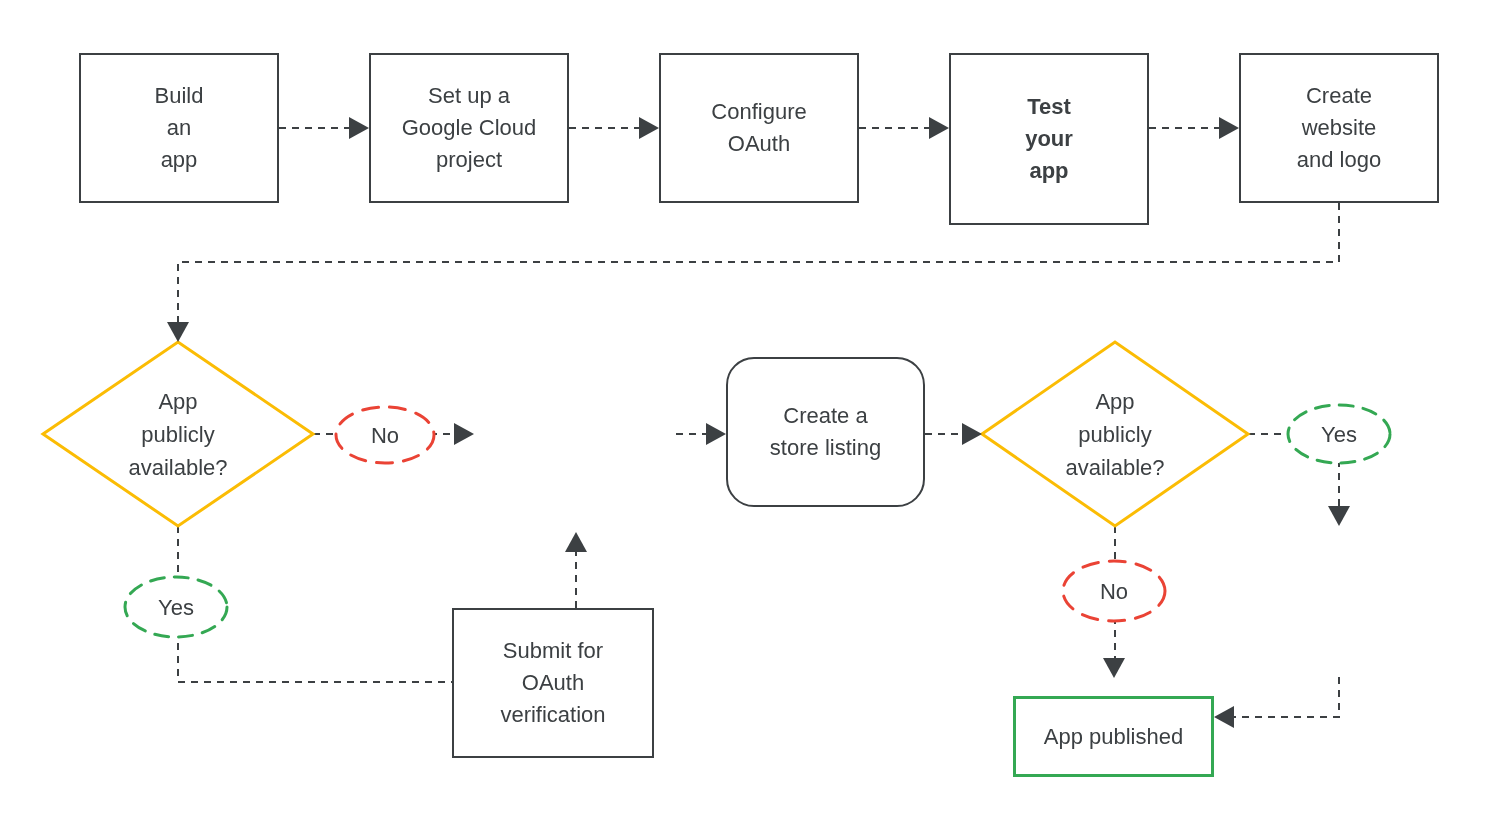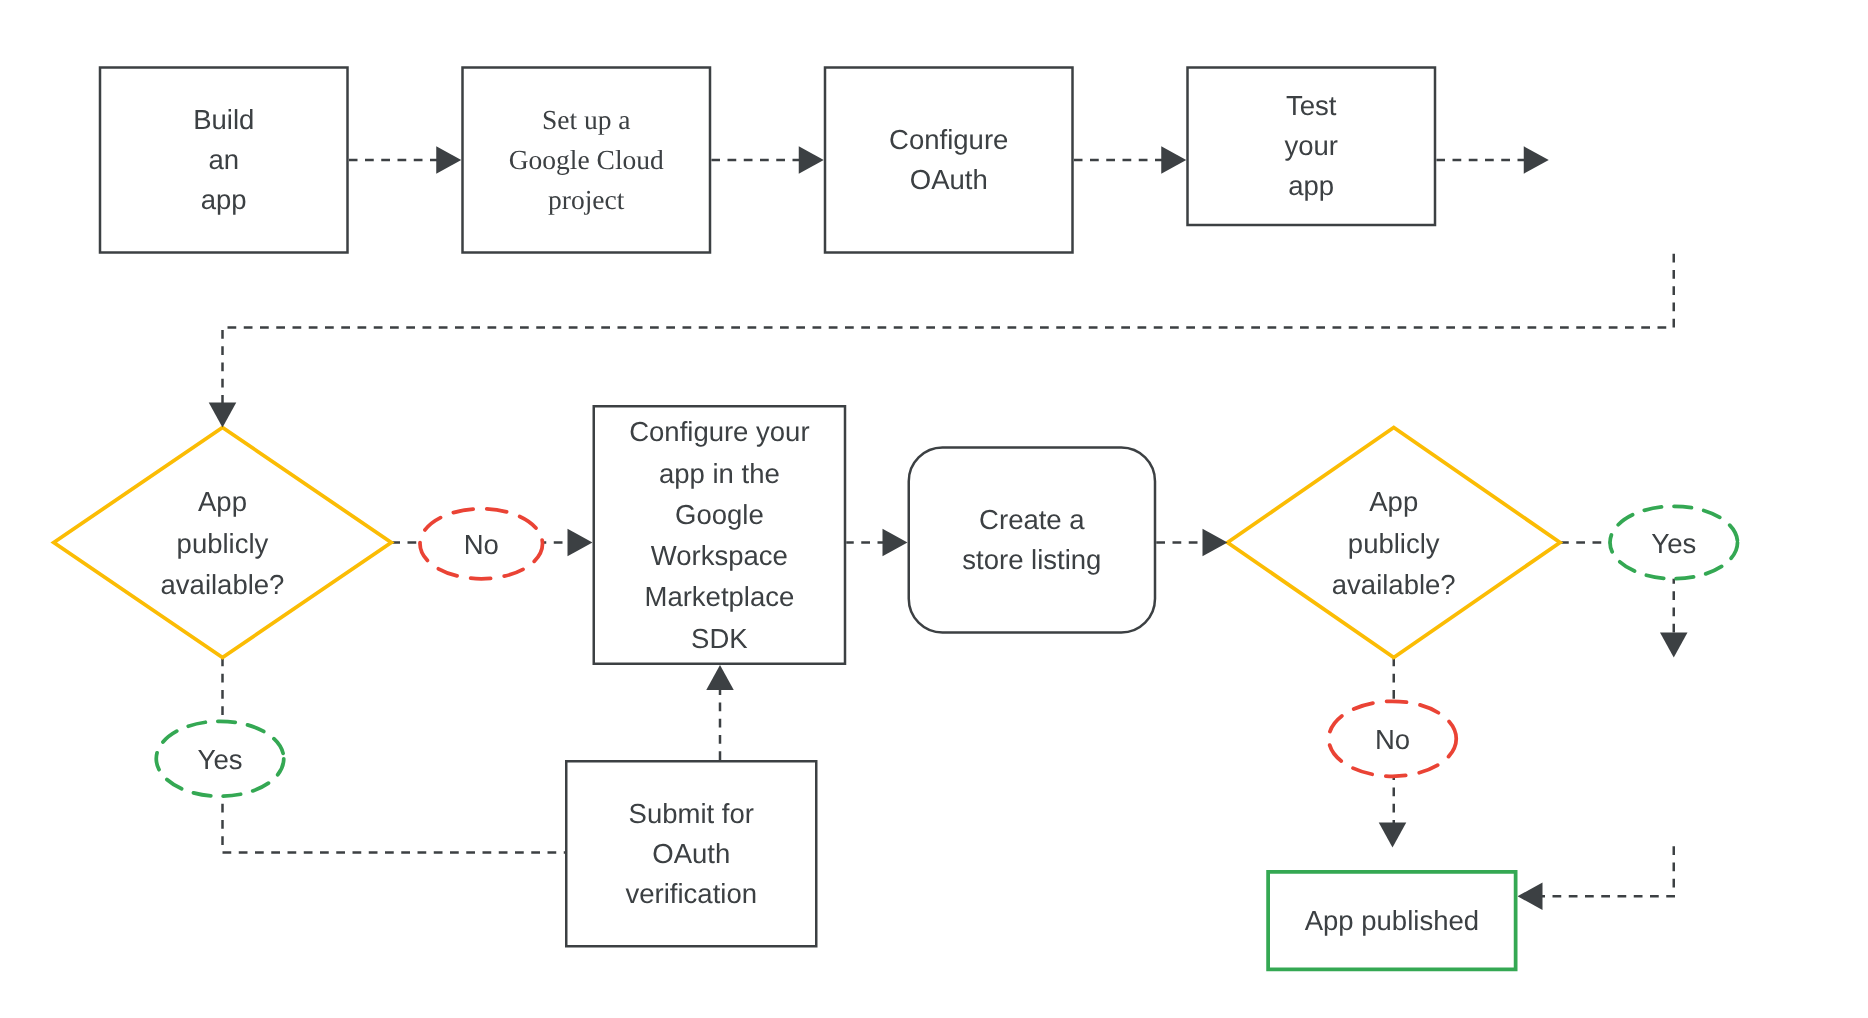--- a/index.html
+++ b/index.html
@@ -75,38 +75,35 @@
     <polygon class="arrowhead" points="1114,678 1103,658 1125,658"></polygon>
     <polygon class="arrowhead" points="1214,717 1234,706 1234,728"></polygon>
     <polygon class="arrowhead" points="475,682 455,671 455,693"></polygon>
     <polygon class="arrowhead" points="576,532 565,552 587,552"></polygon>
   </svg>
 
   <div class="node" style="left:79px;top:53px;width:200px;height:150px;">Build
 an
 app</div>
 
-  <div class="node" style="left:369px;top:53px;width:200px;height:150px;font-family:Liberation Serif, serif;">Set up a
+  <div class="node" style="left:369px;top:53px;width:200px;height:150px;">Set up a
 Google Cloud
 project</div>
 
   <div class="node" style="left:659px;top:53px;width:200px;height:150px;text-align:center;">Configure
 OAuth</div>
 
-  <div class="node" style="left:949px;top:53px;width:200px;height:128px;">Test
+  <div class="node" style="left:949px;top:53px;width:200px;height:172px;font-weight:bold;">Test
 your
 app</div>
 
+  <div class="node" style="left:1239px;top:53px;width:200px;height:150px;">Create
+website
+and logo</div>
 
-  <div class="node sdk" style="left:474px;top:324px;width:203px;height:208px;">Configure your
-app in the
-Google
-Workspace
-Marketplace
-SDK</div>
 
   <div class="node" style="left:726px;top:357px;width:199px;height:150px;border-radius:28px;">Create a
 store listing</div>
 
   <div class="node" style="left:452px;top:608px;width:202px;height:150px;">Submit for
 OAuth
 verification</div>
 
 
   <div class="node published" style="left:1013px;top:678px;width:201px;height:81px;">App published</div>

